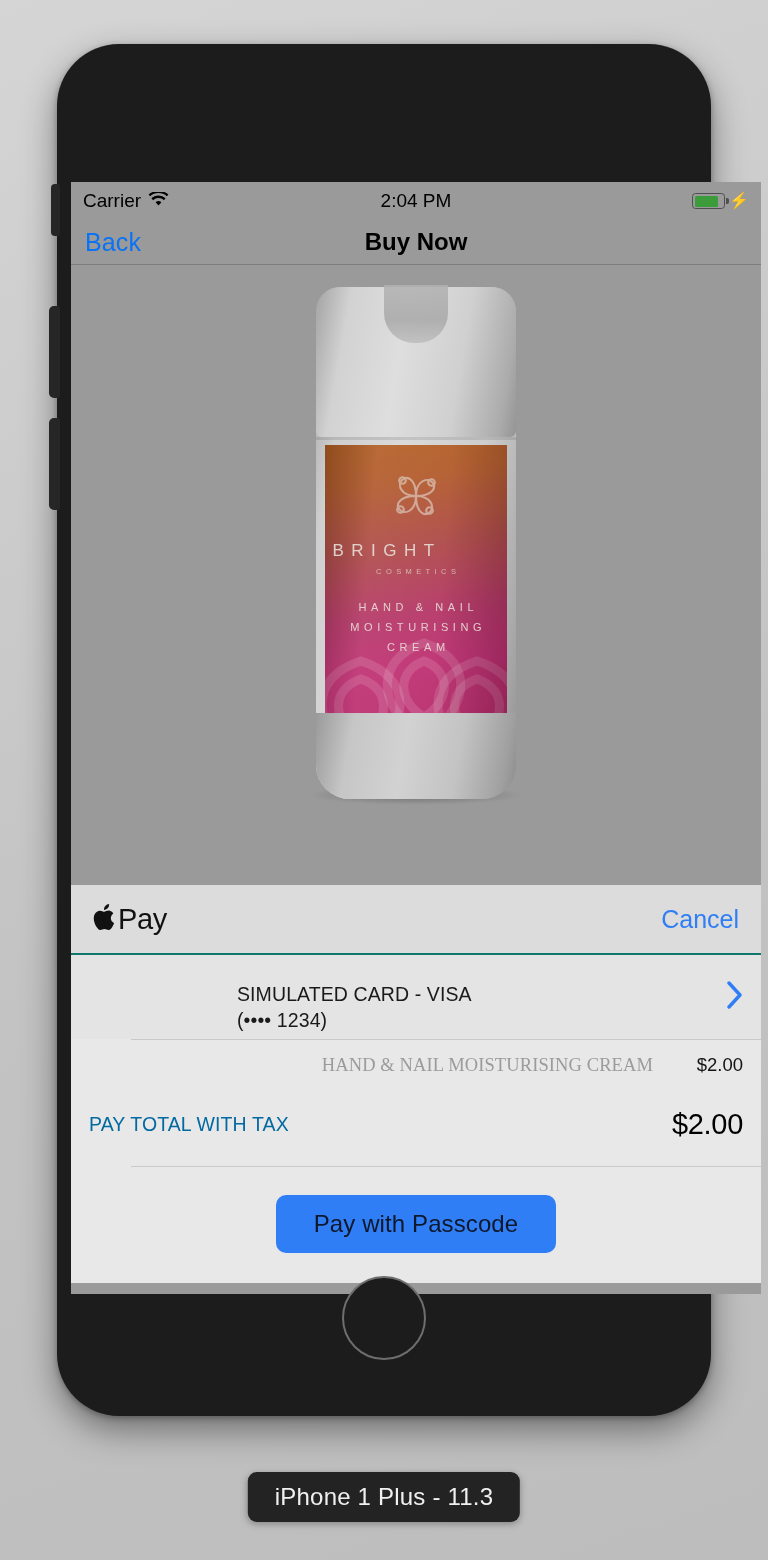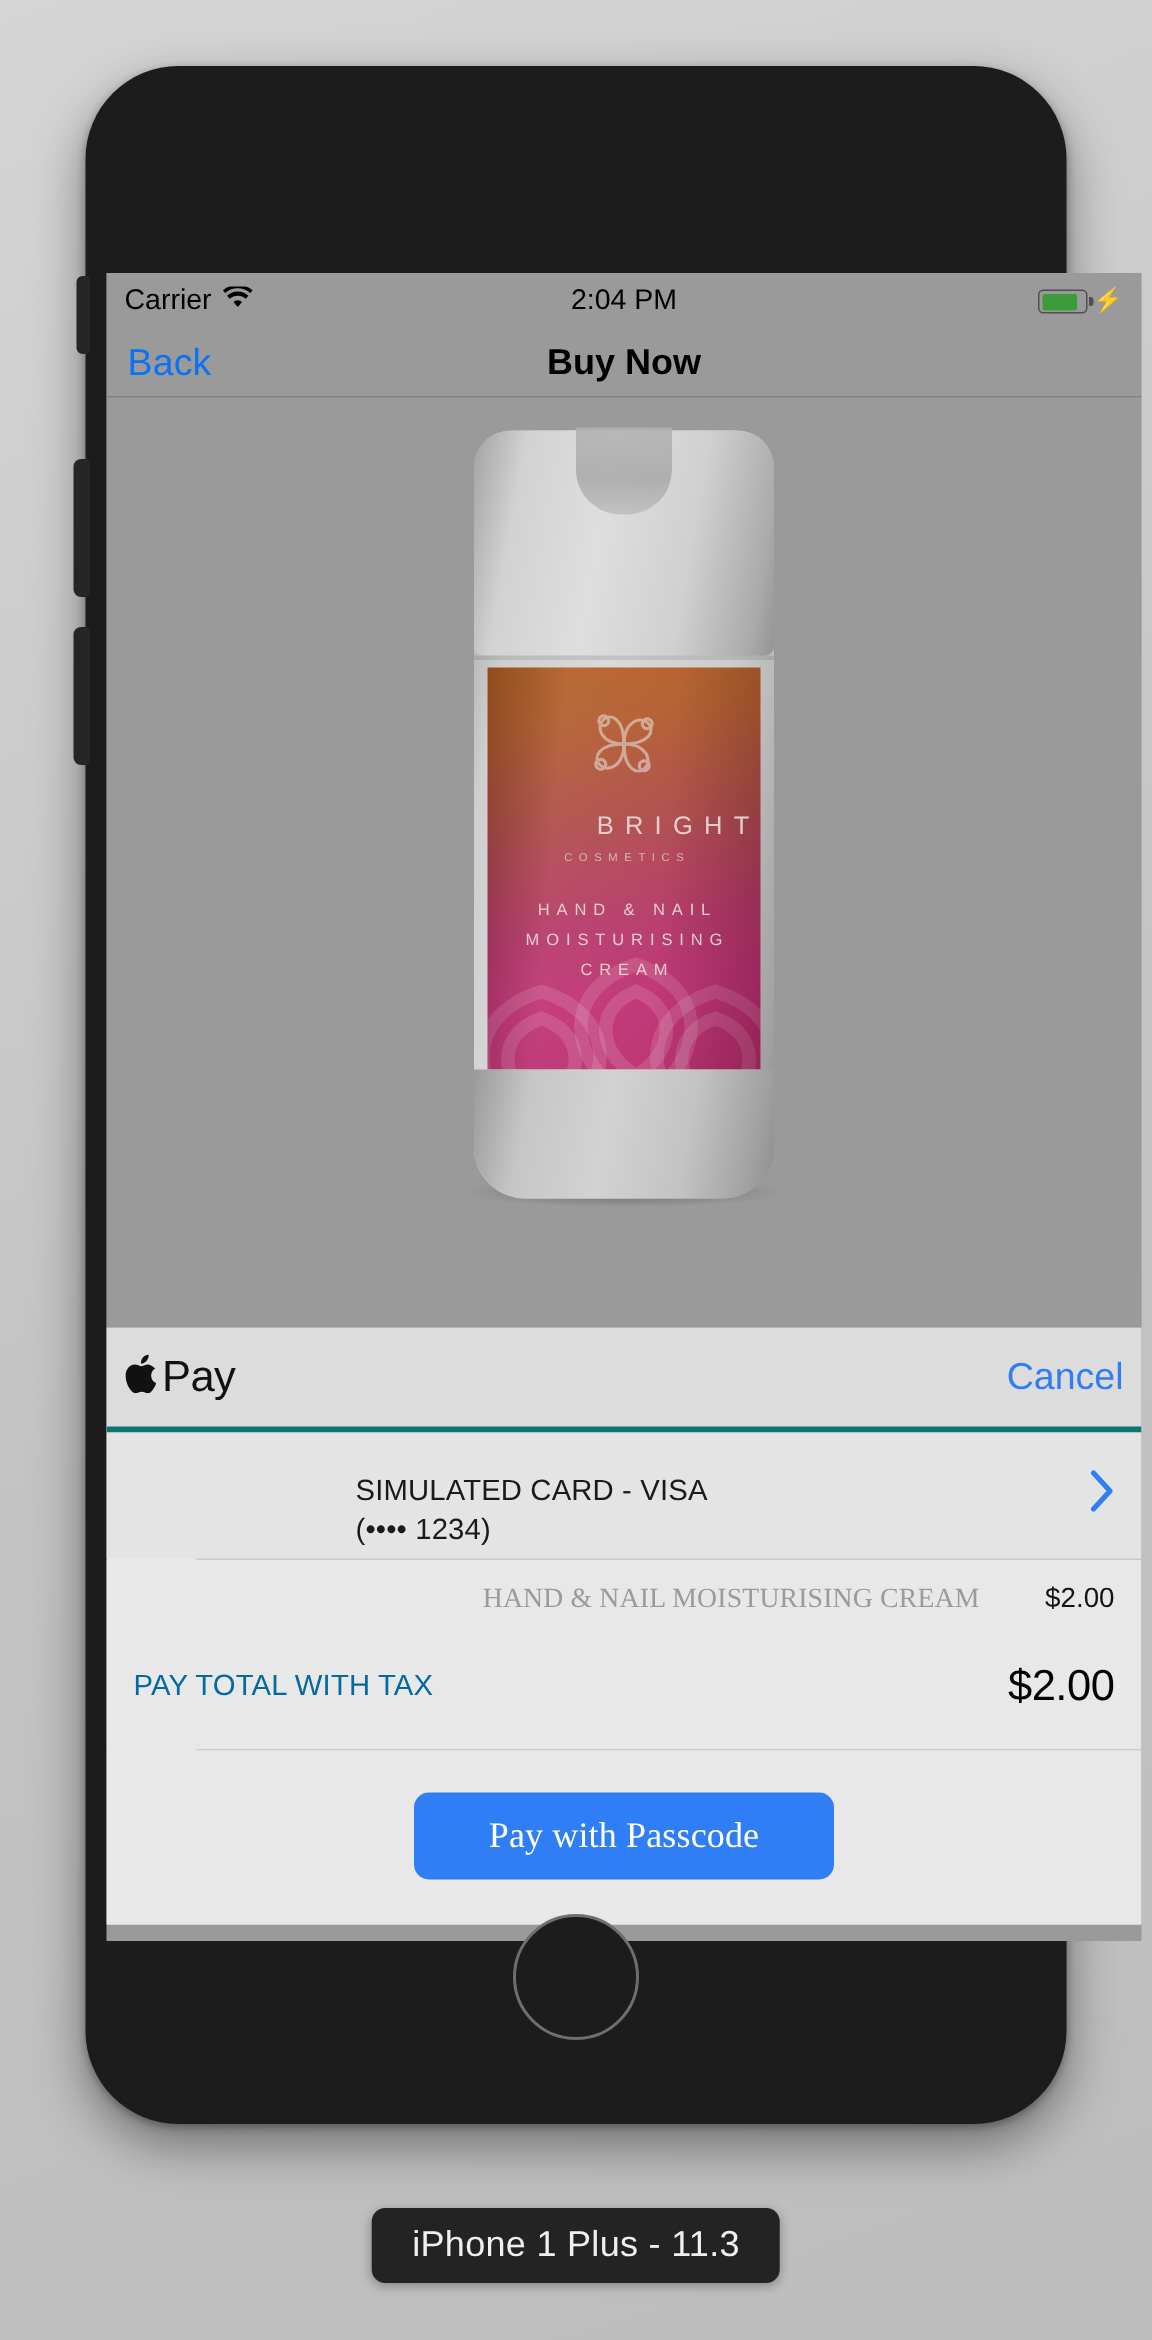--- a/index.html
+++ b/index.html
@@ -132,21 +132,21 @@
     background:linear-gradient(95deg, rgba(0,0,0,.20) 0%, rgba(255,255,255,.08) 26%,
                rgba(255,255,255,.05) 62%, rgba(0,0,0,.20) 100%);
   }
   .petal-deco { position:absolute; bottom:-54px; opacity:.13; }
   .petal-deco svg { display:block; }
   #brand-mark {
     position:absolute; left:50%; transform:translateX(-50%); top:22px;
     opacity:.62;
   }
   #brand-name {
-    position:absolute; left:0; right:0; top:96px; text-align:right;
+    position:absolute; left:0; right:0; top:96px; text-align:left;
     color:#e6dcd6; font-size:17px; letter-spacing:7.5px;
     font-weight:400; text-indent:7.5px; opacity:.92;
   }
   #brand-sub {
     position:absolute; left:0; right:0; top:122px; text-align:center;
     color:#dcc9bd; font-size:7.5px; letter-spacing:4.4px;
     text-indent:4.4px; opacity:.85;
   }
   #prod-desc {
     position:absolute; left:0; right:0; top:152px; text-align:center;
@@ -156,22 +156,22 @@
   #bottle-base {
     position:absolute; left:0; right:0; top:426px; bottom:0;
     border-radius:0 0 34px 34px;
     background:linear-gradient(100deg,#9a9a9a 0%,#c6c6c6 18%,#d2d2d2 44%,#c3c3c3 70%,#a0a0a0 92%,#8c8c8c 100%);
   }
 
   
   #pay-sheet { background:#e8e8e8; }
   #pay-head {
     height:70px; display:flex; align-items:center;
-    padding:0 12px; background:#dcdcdc;
-    border-bottom:4px solid #0f766e;
+    padding:0 22px; background:#dcdcdc;
+    border-bottom:2px solid #0f766e;
   }
   #applepay-logo { display:flex; align-items:center; gap:3px; }
   #applepay-logo .glyph { font-size:27px; line-height:1; color:#111; }
   #applepay-logo .word { font-size:29px; color:#111; letter-spacing:-.4px; }
   #cancel-button { margin-left:auto; color:#2f7ef5; font-size:25px; }
 
   .pay-row { display:flex; align-items:center; padding:0 18px; background:#e4e4e4; }
   #card-row { min-height:84px; background:#e4e4e4; }
   .card-texts { flex:1; padding-left:148px;margin-top:20px; }
   .card-line { font-size:19.5px; color:#1a1a1a; line-height:26px; letter-spacing:.1px; }
@@ -184,22 +184,22 @@
   .sum-item { min-height:44px; }
   .sum-label-sub { flex:1; text-align:right; font-size:18.5px; color:#9b9b9b; letter-spacing:.1px; padding-right:18px;font-family:Liberation Serif, serif; }
   .sum-amt-sub { font-size:18.5px; color:#141414; min-width:72px; text-align:right; }
   .sum-total { min-height:52px; align-items:center; }
   .sum-label-total { flex:1; font-size:19.5px; color:#0369a1; letter-spacing:.1px; }
   .sum-amt-total { font-size:29px; color:#000; letter-spacing:-.3px; }
 
   #pay-footer { background:#e8e8e8; padding:28px 0 30px; }
   #pay-button {
     display:block; margin:0 auto; width:280px; height:58px;
-    background:#2f7ef5; color:#ffffff; border:none; border-radius:10px;
-    font-family:Liberation Serif, serif; font-size:24px;
+    background:#2f7ef5; color:#0f172a; border:none; border-radius:10px;
+    font-family:Liberation Sans, sans-serif; font-size:24px;
     letter-spacing:.1px; cursor:pointer;
   }
 
   
   #device-caption {
     position:absolute; left:50%; transform:translateX(-50%); top:1472px;
     background:#232323; color:#f0f0f0;
     padding:11px 27px; border-radius:9px;
     font-size:24px; letter-spacing:.2px;
     box-shadow:0 2px 7px rgba(0,0,0,.3);

